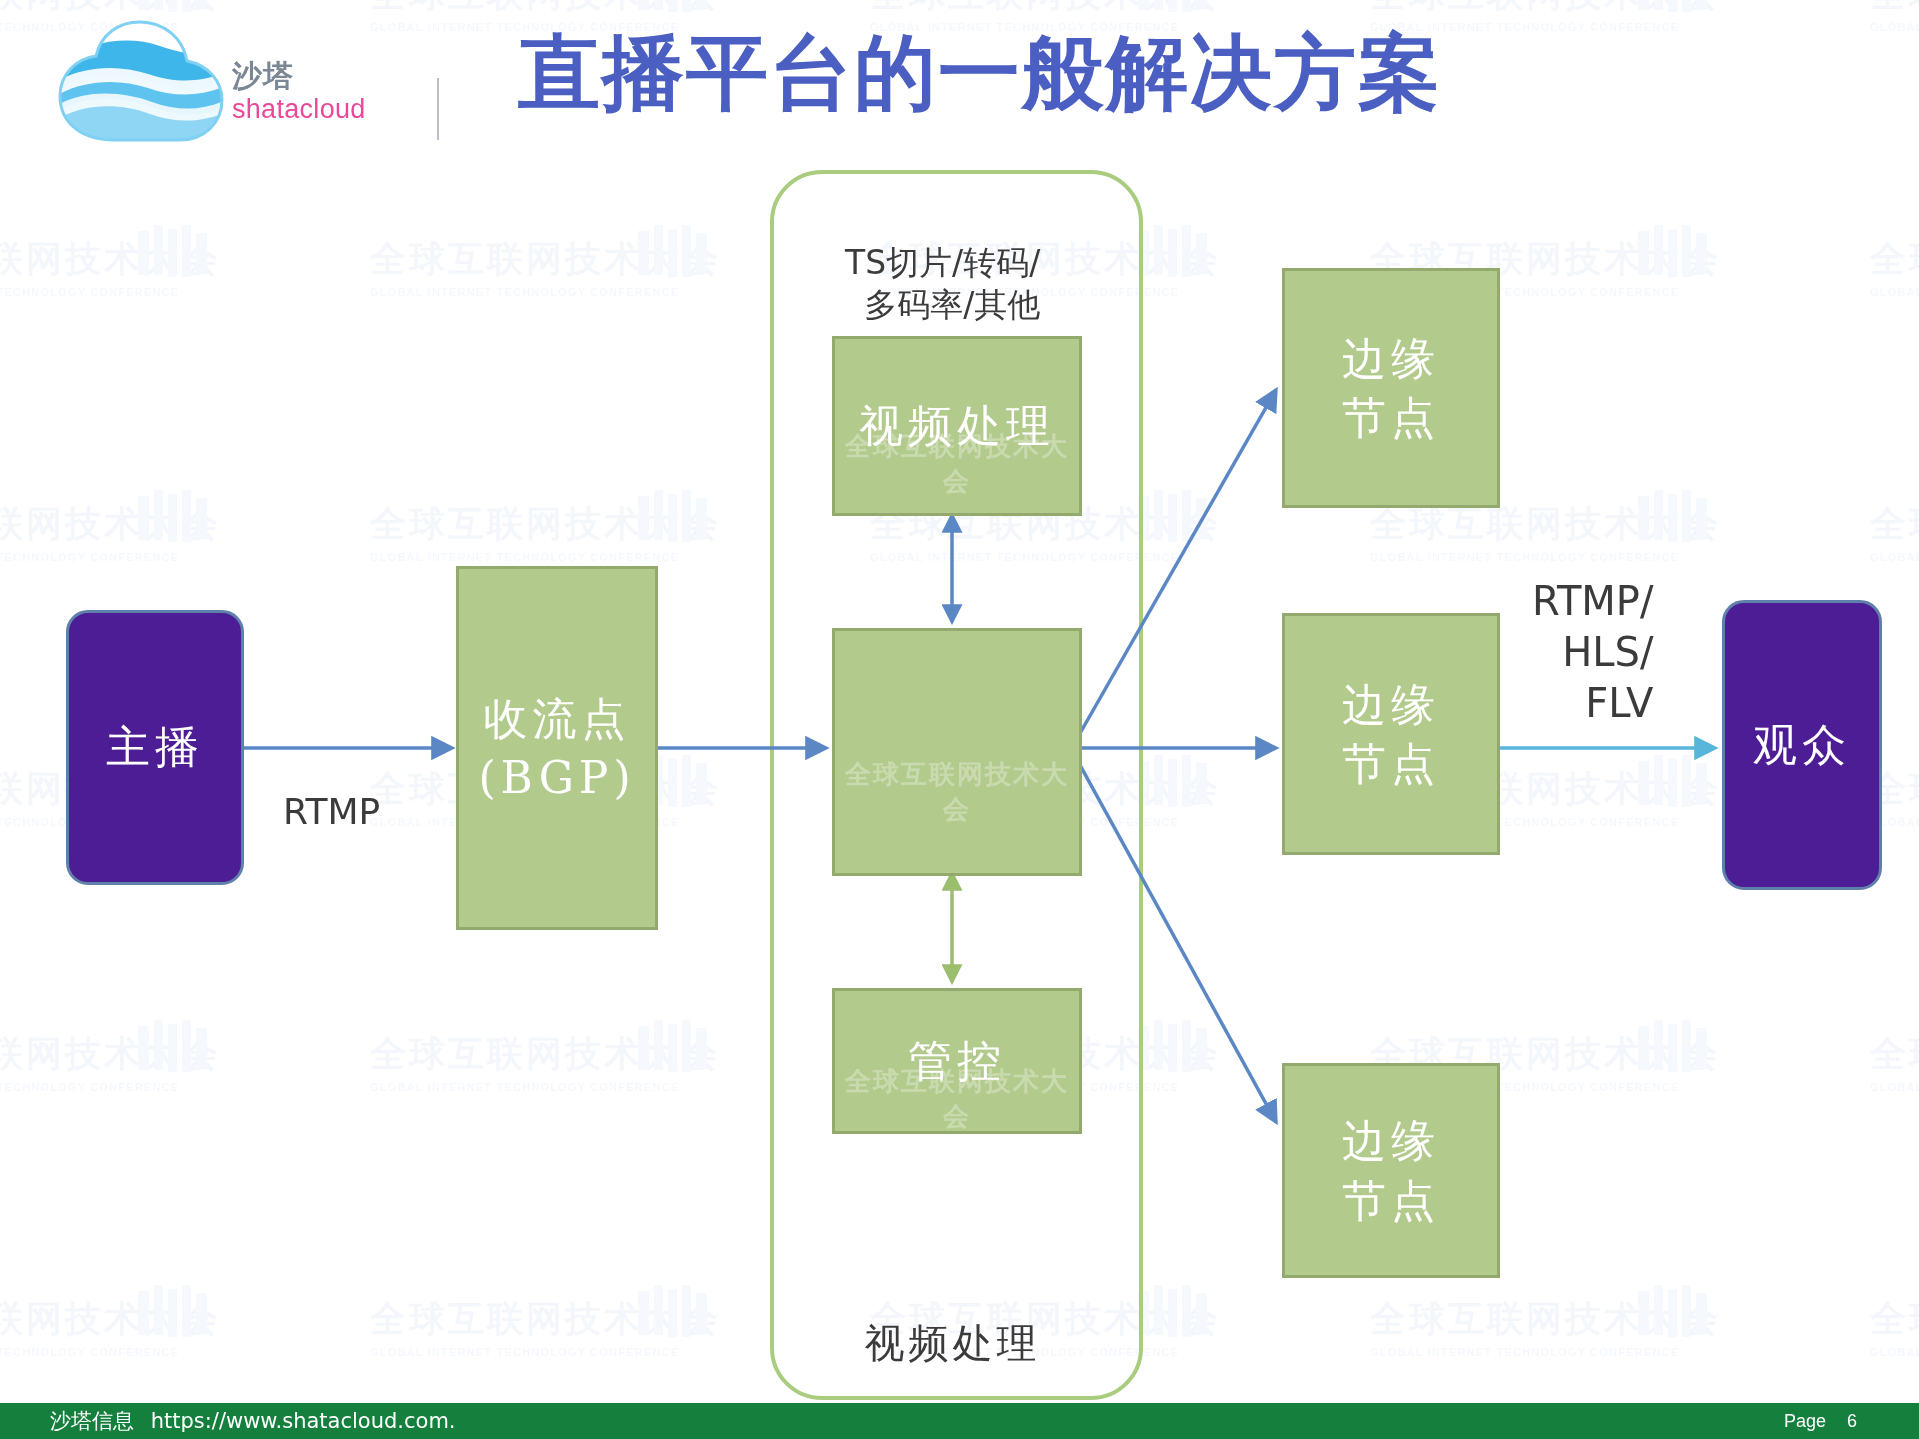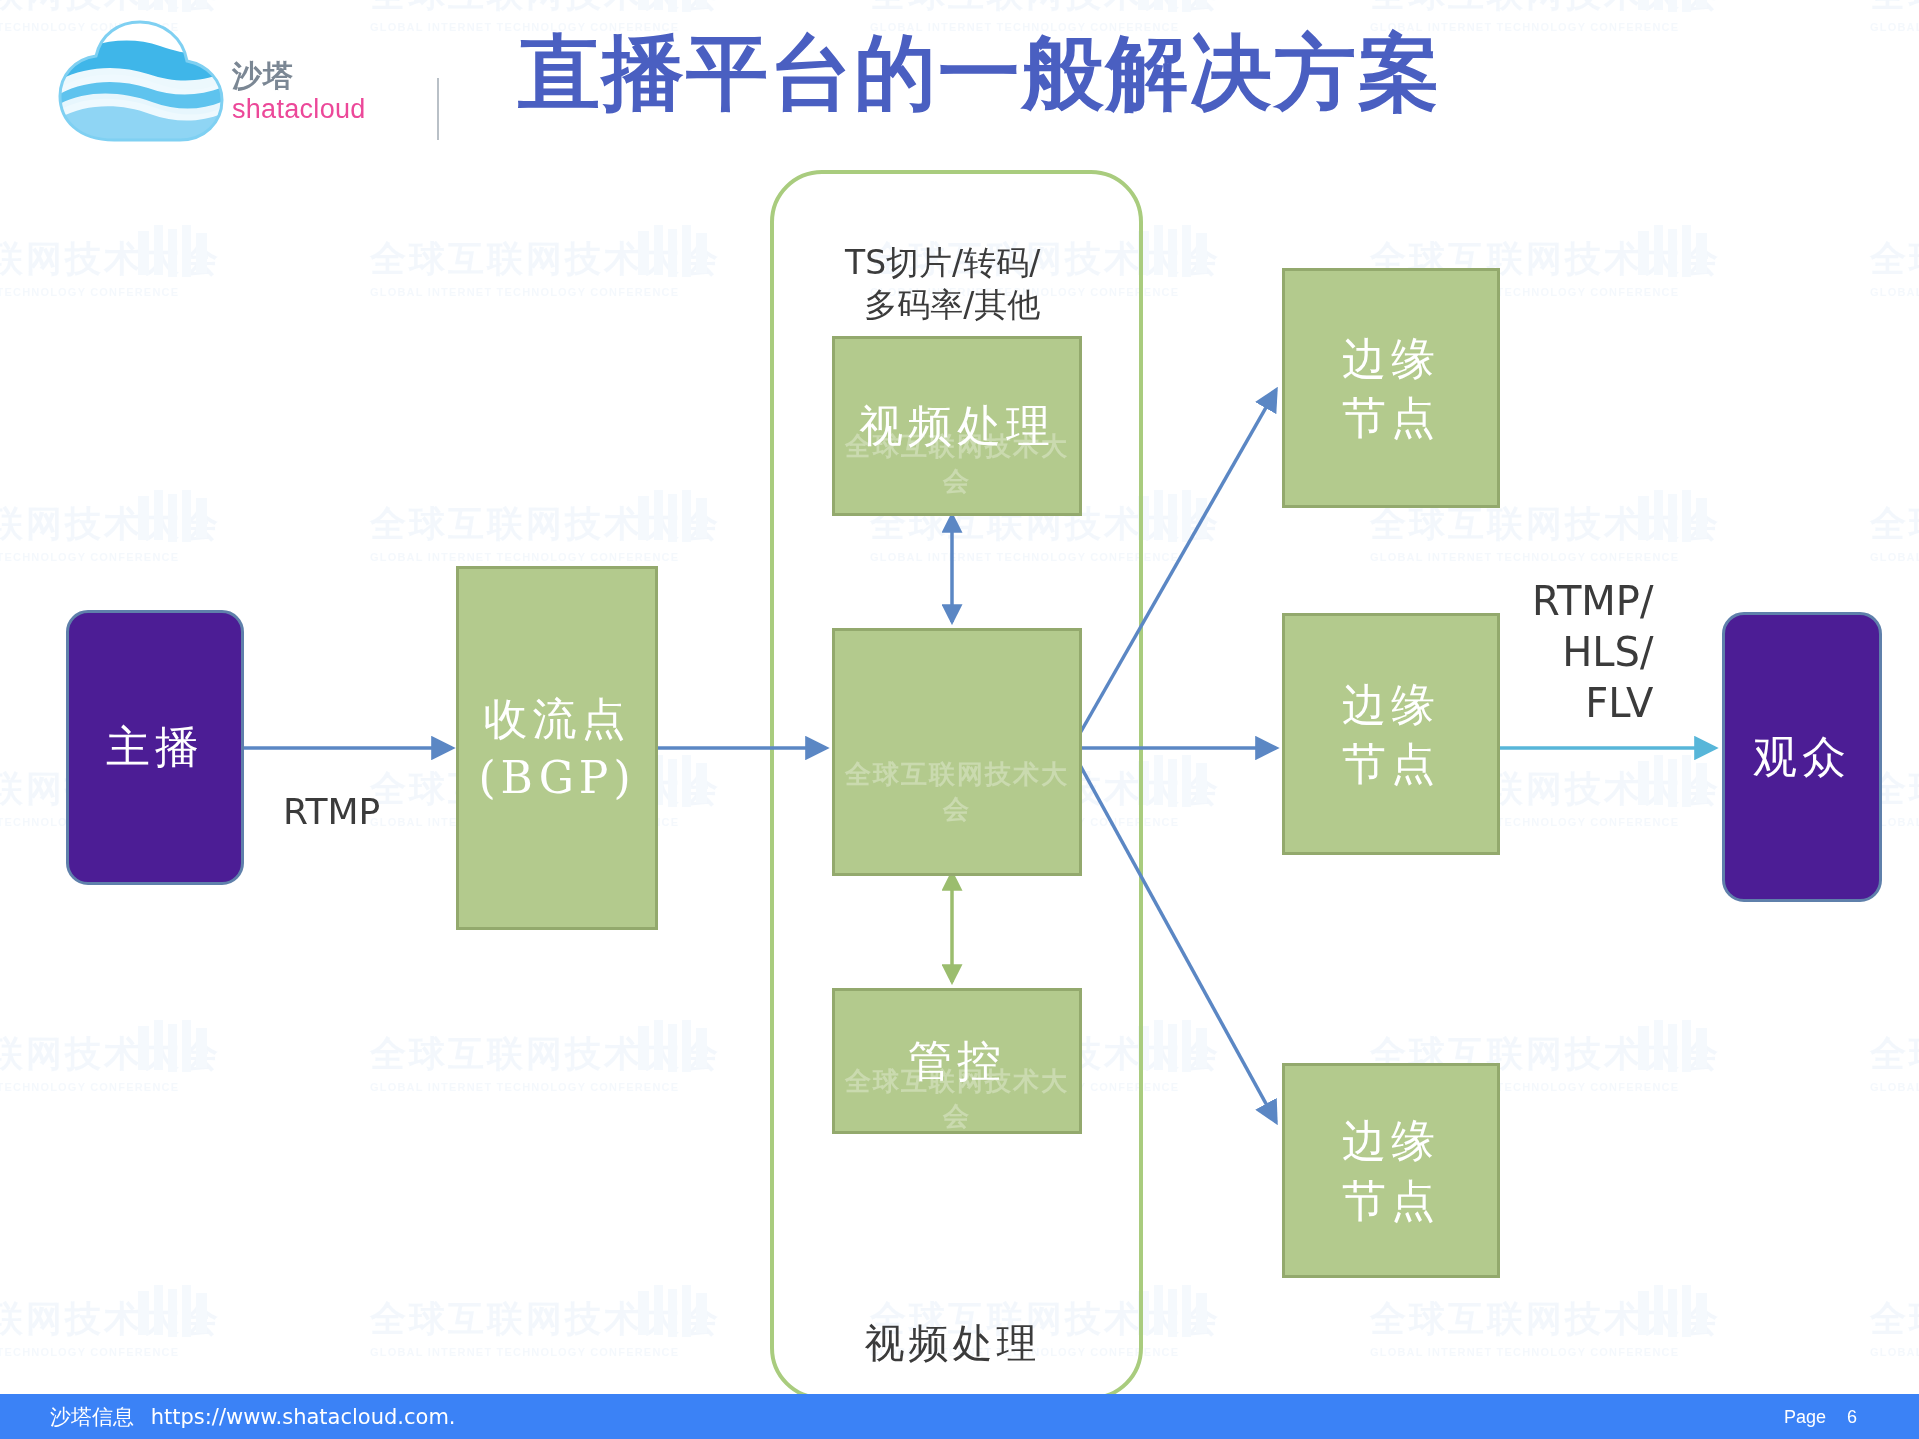--- a/index.html
+++ b/index.html
@@ -89,22 +89,22 @@
     position:absolute;left:770px;top:1316px;width:365px;text-align:center;
     font-family:"DejaVu Serif","Liberation Serif",serif;font-size:40px;color:#3b3b3b;
     letter-spacing:4px;z-index:6;
   }
 
   
   #arrows{position:absolute;left:0;top:0;width:1919px;height:1439px;z-index:3;pointer-events:none;}
 
   
   #footer{
-    position:absolute;left:0;bottom:0;width:1919px;height:45px;
-    background:#3b82f6;z-index:10;
+    position:absolute;left:0;bottom:0;width:1919px;height:36px;
+    background:#15803d;z-index:10;
   }
   #footer .ft-left{
     position:absolute;left:50px;top:50%;transform:translateY(-50%);
     font-family:"DejaVu Sans","Liberation Sans",sans-serif;font-size:21px;color:#ffffff;
   }
   #footer .ft-right{
     position:absolute;right:62px;top:50%;transform:translateY(-50%);
     font-family:"Liberation Sans",sans-serif;font-size:18px;color:#ffffff;
   }
   #footer .ft-right .pg-num{margin-left:16px;}
@@ -356,21 +356,21 @@
   <div class="node green" style="left:1282px;top:613px;width:218px;height:242px;font-size:44px;line-height:1.35;">
     <span class="lbl">边缘
 节点</span>
   </div>
 
   <div class="node green" style="left:1282px;top:1063px;width:218px;height:215px;font-size:44px;line-height:1.35;">
     <span class="lbl">边缘
 节点</span>
   </div>
 
-  <div class="node blue" style="left:1722px;top:600px;width:160px;height:290px;font-size:44px;margin-top:12px;">
+  <div class="node blue" style="left:1722px;top:600px;width:160px;height:290px;font-size:44px;">
     <span class="lbl">观众</span>
   </div>
 
   <div class="plainlabel" style="left:283px;top:789px;font-size:36px;">RTMP</div>
 
   <div class="plainlabel" style="left:845px;top:242px;font-size:33px;">TS切片/转码/
 多码率/其他</div>
 
   <div class="plainlabel" style="left:1532px;top:555px;font-size:40px;margin-top:21px;">RTMP/
 HLS/

